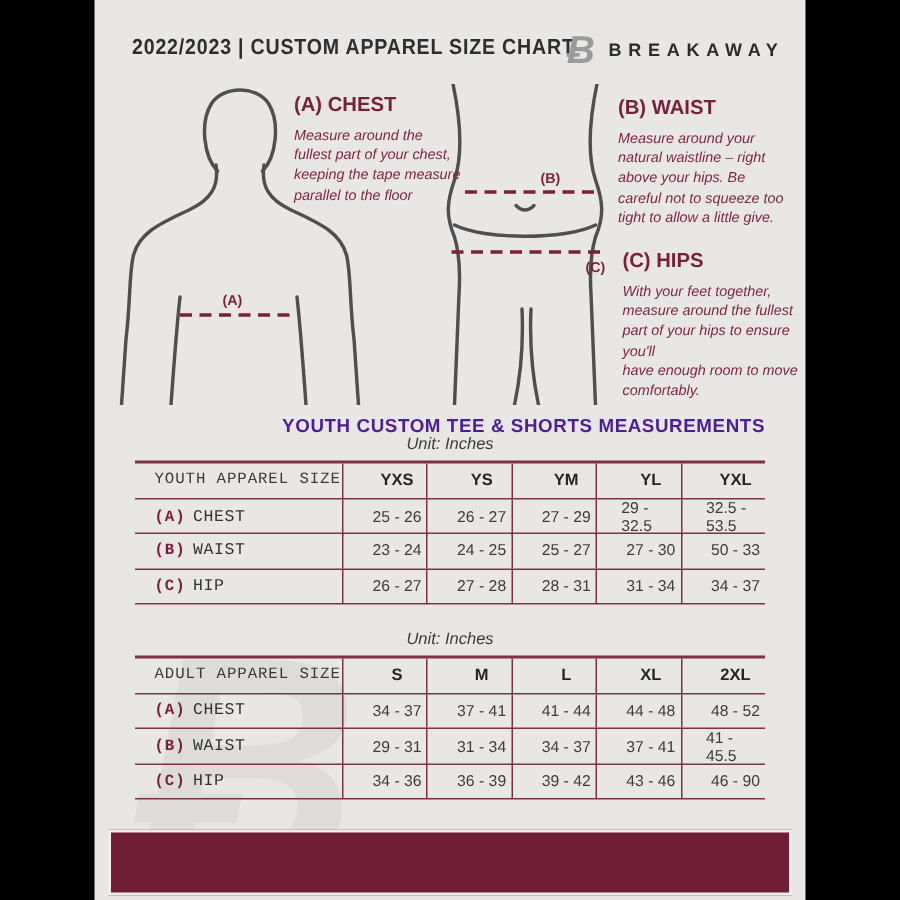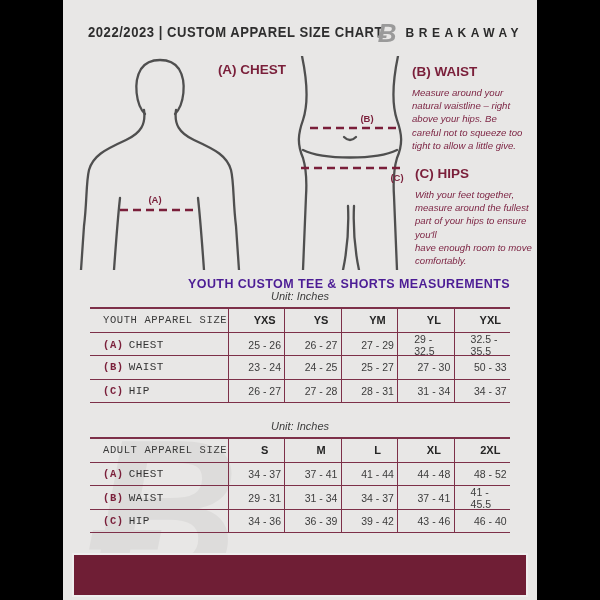--- a/index.html
+++ b/index.html
@@ -25,21 +25,21 @@
   .brand-name{font-size:12px;font-weight:700;color:#2b2b2b;letter-spacing:4.5px;}
 
   
   .guide{position:absolute;left:0;top:50px;width:474px;height:226px;z-index:1;}
   .fig{position:absolute;}
   .fig-torso{left:8px;top:4px;}
   .fig-lower{left:215px;top:6px;}
   .guide-block{position:absolute;color:#7d2544;}
   .g-head{font-size:13.5px;font-weight:800;color:#7a1f3a;margin:0 0 7px 0;}
   .g-body{font-size:9.6px;font-style:italic;line-height:1.38;margin:0;white-space:pre-line;}
-  .gb-chest{left:133px;top:12px;width:112px;text-align:center;}
+  .gb-chest{left:133px;top:12px;width:112px;}
   .gb-waist{left:349px;top:14px;width:114px;}
   .gb-hips{left:352px;top:116px;width:117px;}
 
   
   .section-title{position:absolute;left:27px;width:420px;text-align:right;
                  font-size:12.5px;font-weight:700;color:#4c1d95;letter-spacing:.4px;z-index:1;}
   .section-unit{position:absolute;left:27px;width:420px;text-align:center;
                 font-size:11px;font-style:italic;color:#3c3c3c;z-index:1;}
 
   
@@ -107,20 +107,21 @@
           <path d="M 76,150 C 75,172 77,195 81,214"></path>
         </g>
         <line x1="32" y1="72" x2="121" y2="72" stroke="#7a1f3a" stroke-width="2.4" stroke-dasharray="8,5"></line>
         <line x1="23" y1="112" x2="123" y2="112" stroke="#7a1f3a" stroke-width="2.4" stroke-dasharray="8,5"></line>
         <text x="89" y="66" text-anchor="middle" font-size="9.5" font-weight="bold" fill="#7a1f3a">(B)</text>
         <text x="119" y="125" text-anchor="middle" font-size="9.5" font-weight="bold" fill="#7a1f3a">(C)</text>
       </svg>
 
       <div class="guide-block gb-chest">
         <p class="g-head">(A) CHEST</p>
+        <p class="g-body">Measure around the fullest part of your chest, keeping the tape measure parallel to the floor</p>
       </div>
       <div class="guide-block gb-waist">
         <p class="g-head">(B) WAIST</p>
         <p class="g-body">Measure around your natural waistline – right above your hips. Be careful not to squeeze too tight to allow a little give.</p>
       </div>
       <div class="guide-block gb-hips">
         <p class="g-head">(C) HIPS</p>
         <p class="g-body">With your feet together, measure around the fullest part of your hips to ensure you'll
 have enough room to move comfortably.</p>
       </div>
@@ -140,21 +141,21 @@
       </div>
       <div class="tr">
         <div class="tc label">
           <span class="key">(A)</span>
           <span class="rowlab">CHEST</span>
         </div>
         <div class="tc">25 - 26</div>
         <div class="tc">26 - 27</div>
         <div class="tc">27 - 29</div>
         <div class="tc">29 - 32.5</div>
-        <div class="tc">32.5 - 35.5</div>
+        <div class="tc">32.5 - 53.5</div>
       </div>
       <div class="tr">
         <div class="tc label">
           <span class="key">(B)</span>
           <span class="rowlab">WAIST</span>
         </div>
         <div class="tc">23 - 24</div>
         <div class="tc">24 - 25</div>
         <div class="tc">25 - 27</div>
         <div class="tc">27 - 30</div>
@@ -208,19 +209,19 @@
       </div>
       <div class="tr">
         <div class="tc label">
           <span class="key">(C)</span>
           <span class="rowlab">HIP</span>
         </div>
         <div class="tc">34 - 36</div>
         <div class="tc">36 - 39</div>
         <div class="tc">39 - 42</div>
         <div class="tc">43 - 46</div>
-        <div class="tc">46 - 40</div>
+        <div class="tc">46 - 90</div>
       </div>
     </div>
 
     <div class="footer-bar"></div>
   </div>
 </div>
 
 </body></html>

